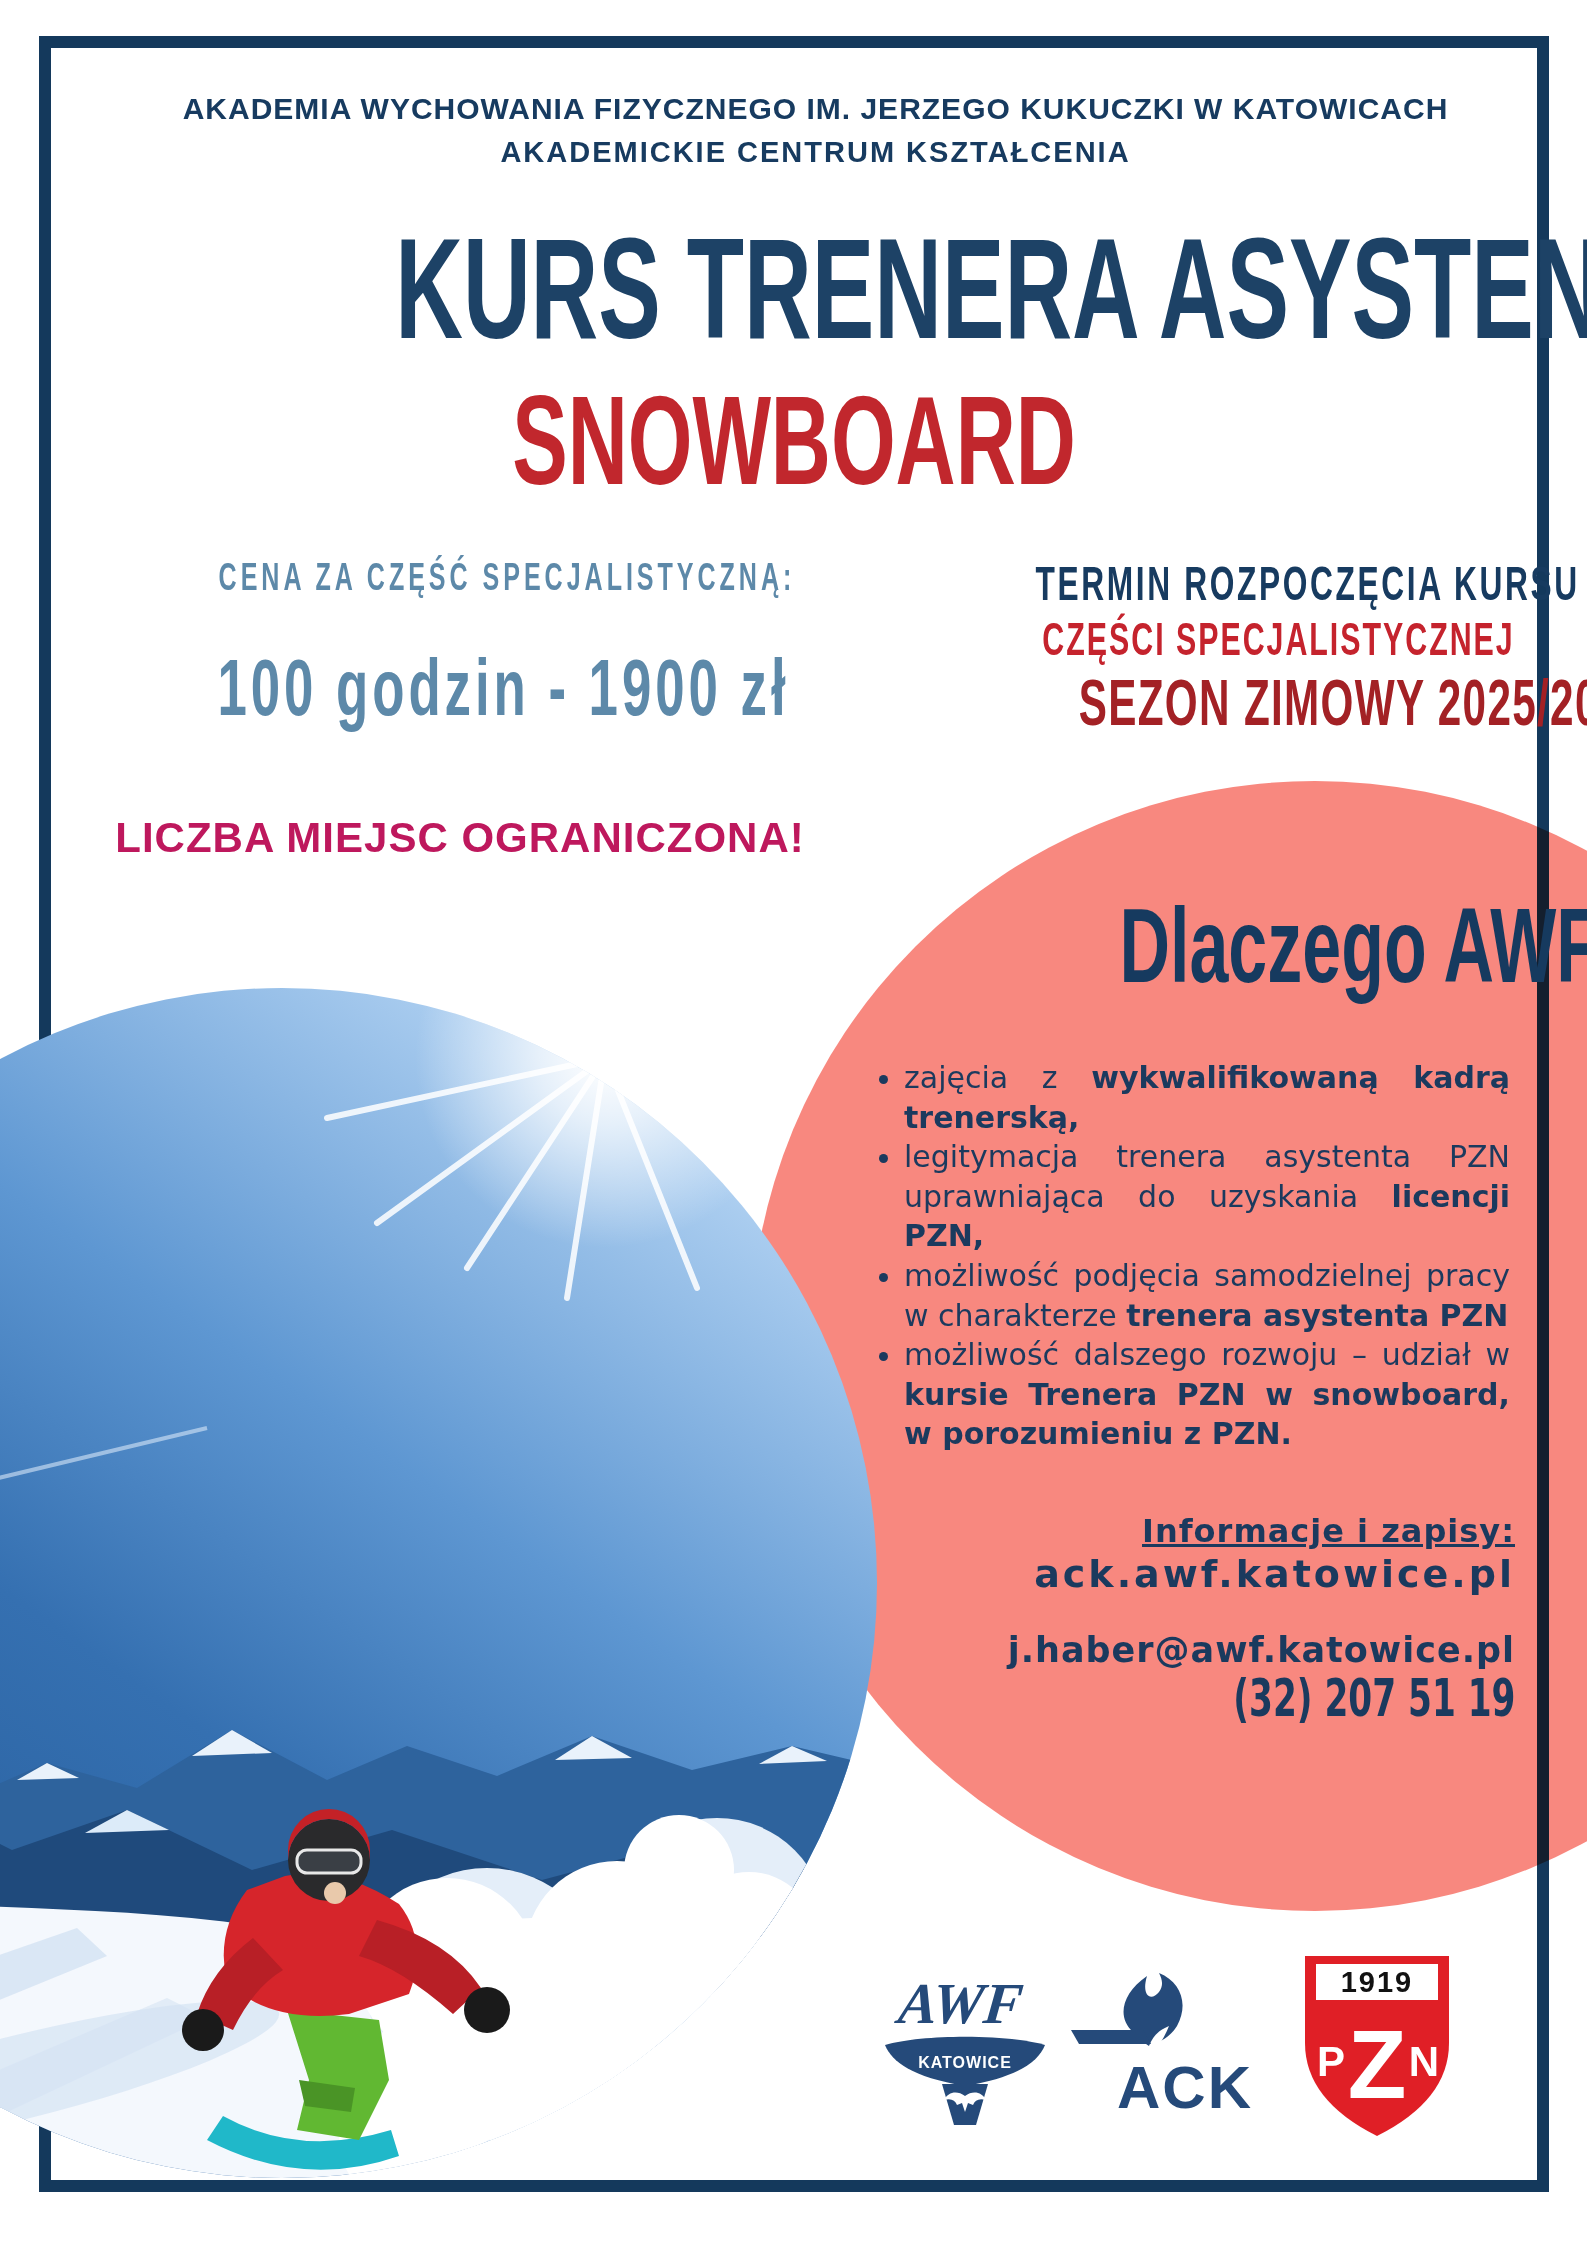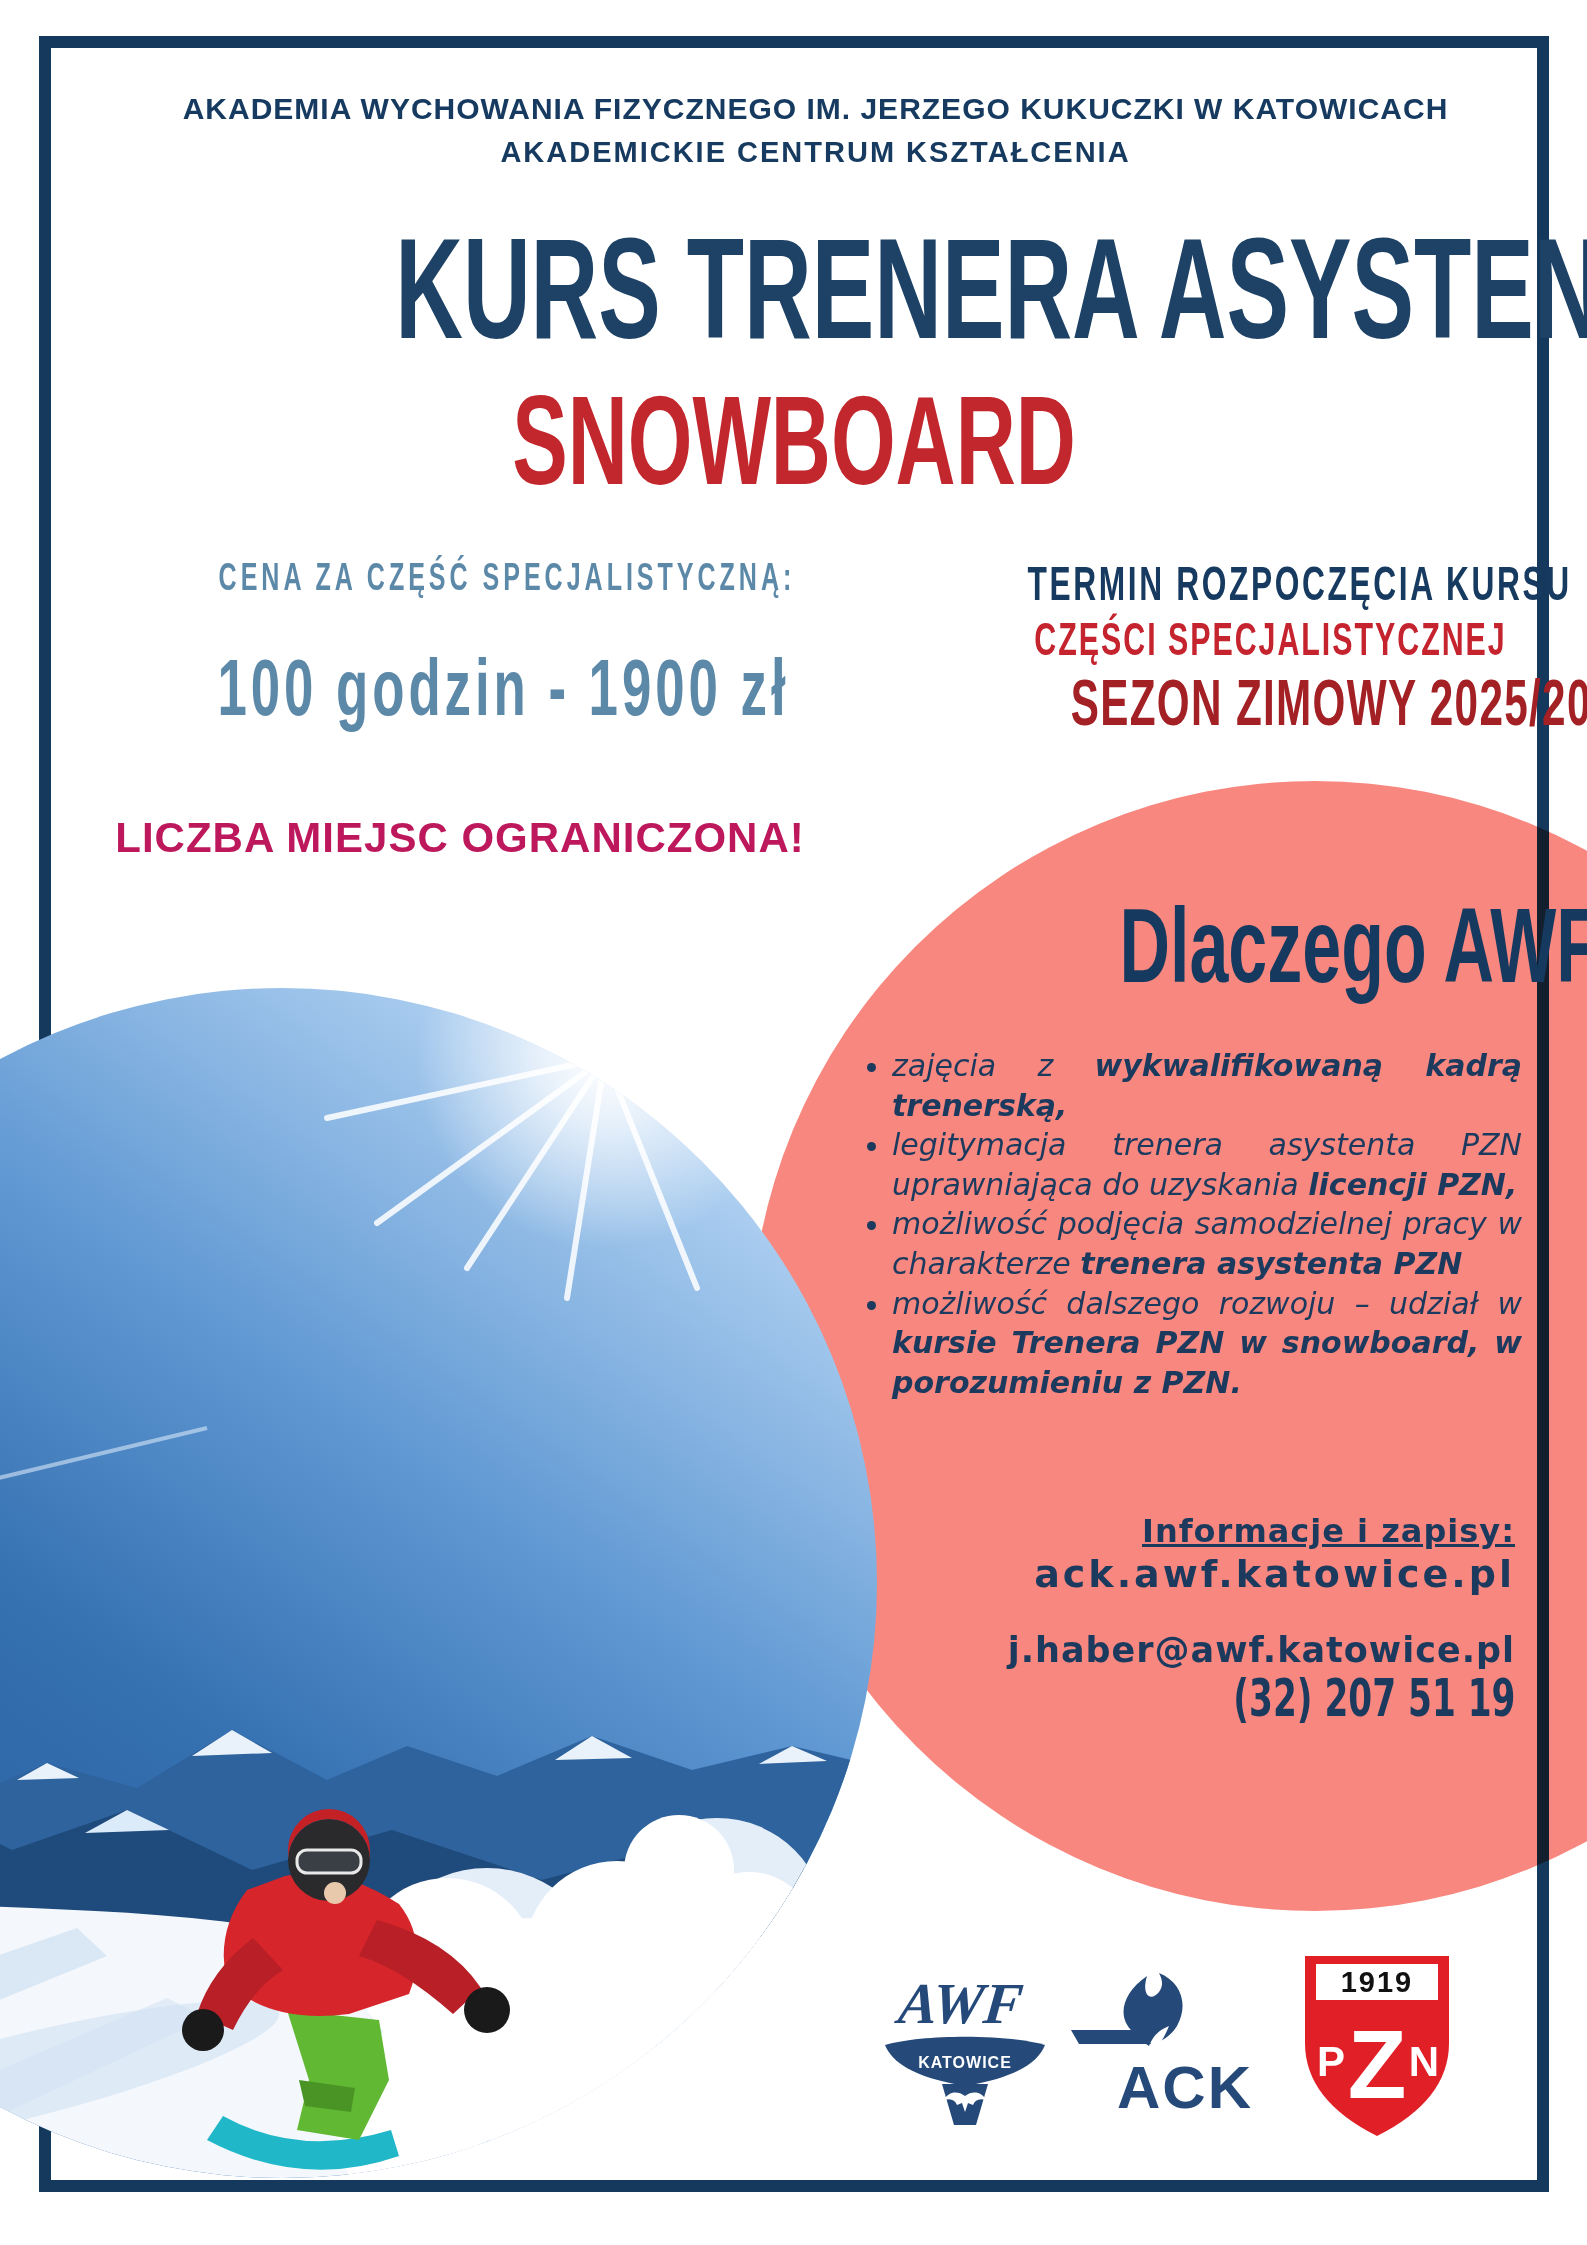--- a/index.html
+++ b/index.html
@@ -21,29 +21,29 @@
   .abs{position:absolute;z-index:4;}
   .ctr{text-align:center;}
   .rgt{text-align:right;}
   .org-line{left:0;right:0;color:#173b60;font-weight:bold;padding-left:44px;}
   .org1{top:92px;font-size:30px;letter-spacing:1px;}
   .org2{top:136px;font-size:29px;letter-spacing:2px;}
   .title-main{top:218px;left:0;right:0;color:#1d4266;font-weight:bold;font-size:142px;line-height:1;}
   .title-sub{top:378px;left:0;right:0;color:#c1272d;font-weight:bold;font-size:126px;line-height:1;}
   .price-label{top:556px;left:70px;width:780px;color:#5d89a9;font-weight:bold;font-size:38px;letter-spacing:6px;}
   .price-value{top:642px;left:70px;width:780px;color:#5d89a9;font-weight:bold;font-size:80px;letter-spacing:6px;}
-  .term{right:80px;width:760px;font-weight:bold;}
+  .term{right:72px;width:760px;font-weight:bold;}
   .term1{top:556px;color:#173b60;font-size:48px;letter-spacing:4px;white-space:pre;}
   .term2{top:612px;color:#c5232d;font-size:46px;letter-spacing:3px;}
   .term3{top:666px;color:#a32125;font-size:64px;letter-spacing:2px;}
   .limited{top:814px;left:100px;width:720px;color:#be185d;font-weight:bold;font-size:42px;letter-spacing:1px;}
   .why-heading{top:892px;left:985px;width:540px;color:#163a5f;font-weight:bold;font-size:106px;line-height:1;}
   .bullets{top:1046px;left:856px;width:666px;color:#1b3a5e;z-index:4;
            font-family:"DejaVu Sans",sans-serif;font-size:30px;line-height:1.32;}
-  .bullets ul{margin:0;padding:0 0 0 36px;list-style:disc;font-style:italic;}
+  .bullets ul{margin:12px;padding:0 0 0 36px;list-style:disc;}
   .bullets li{text-align:justify;margin:0;}
   .bullets li::marker{color:#1b3a5e;}
   .bullets strong{font-weight:bold;}
   .contact{right:72px;width:620px;color:#1b3a5e;font-family:"DejaVu Sans",sans-serif;font-weight:bold;z-index:4;}
   .contact-heading{top:1512px;font-size:32px;letter-spacing:1px;text-decoration:underline;}
   .contact-web{top:1552px;font-size:38px;letter-spacing:3px;}
   .contact-email{top:1630px;font-size:35px;letter-spacing:1px;}
   .contact-phone{top:1668px;font-size:52px;text-align:right;}
   .logo{position:absolute;z-index:4;}
   .logo-awf{left:880px;top:1965px;}

